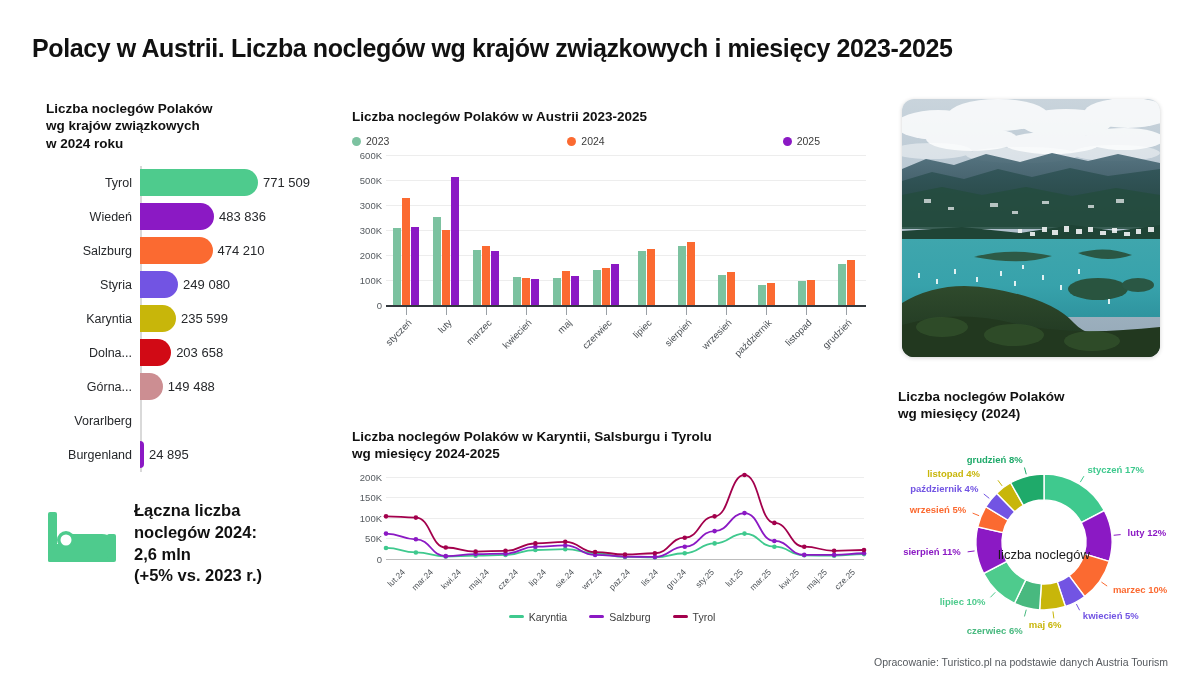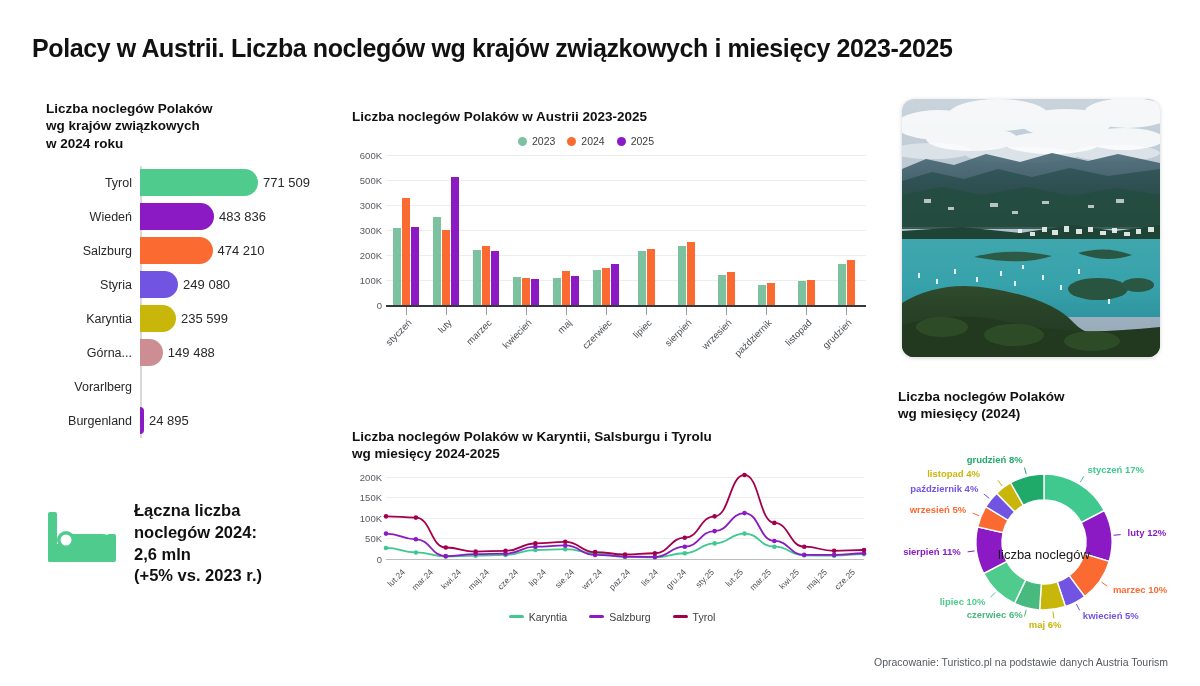--- a/index.html
+++ b/index.html
@@ -111,21 +111,21 @@
 
   
   #grouped-panel {
     position: absolute;
     left: 352px;
     top: 108px;
     width: 520px;
   }
   #grouped-legend {
     display: flex;
-    justify-content: center;
+    justify-content: space-between;
     gap: 12px;
     margin-top: 10px;
     padding-right: 52px;
   }
   .legend-item {
     display: flex;
     align-items: center;
     gap: 5px;
     font-size: 10.5px;
     color: #3c3c3c;
@@ -315,20 +315,27 @@
         <div class="hbar-track">
           <div class="hbar-fill" style="width: 38.096px; background: rgb(114, 84, 227);"></div>
           <div class="hbar-value">249 080</div>
         </div>
       </div>
       <div class="hbar-row">
         <div class="hbar-label">Karyntia</div>
         <div class="hbar-track">
           <div class="hbar-fill" style="width: 36.0342px; background: rgb(200, 182, 10);"></div>
           <div class="hbar-value">235 599</div>
+        </div>
+      </div>
+      <div class="hbar-row">
+        <div class="hbar-label">Dolna...</div>
+        <div class="hbar-track">
+          <div class="hbar-fill" style="width: 31.1489px; background: rgb(209, 10, 21);"></div>
+          <div class="hbar-value">203 658</div>
         </div>
       </div>
       <div class="hbar-row">
         <div class="hbar-label">Górna...</div>
         <div class="hbar-track">
           <div class="hbar-fill" style="width: 22.8637px; background: rgb(204, 142, 146);"></div>
           <div class="hbar-value">149 488</div>
         </div>
       </div>
       <div class="hbar-row">
@@ -802,21 +809,21 @@
         <line x1="104.13226286561486" y1="56.90104646924304" x2="99.94548915217635" y2="51.29115111616735" stroke="#c8b60a" stroke-width="1"></line>
         <path d="M112.63120646373218 53.75032811960955 A68 68 0 0 1 146 45 L146 71 A42 42 0 0 0 125.38986281583458 76.40461442681766 Z" fill="#1faa6a" stroke="#ffffff" stroke-width="1.4"></path>
         <line x1="128.24417912633447" y1="45.28935958726794" x2="126.46859703896793" y2="38.51829554599473" stroke="#1faa6a" stroke-width="1"></line>
       </svg>
     <div id="donut-center-label">liczba noclegów</div>
   <div class="donut-label" style="color: rgb(63, 201, 142); left: 189.545px; text-align: center; top: 35.168px;">styczeń 17%</div>
       <div class="donut-label" style="color: rgb(139, 25, 196); left: 229.612px; text-align: left; top: 98.9341px;">luty 12%</div>
       <div class="donut-label" style="color: rgb(251, 106, 49); left: 214.894px; text-align: left; top: 155.058px;">marzec 10%</div>
       <div class="donut-label" style="color: rgb(114, 84, 227); left: 184.853px; text-align: left; top: 181.474px;">kwiecień 5%</div>
       <div class="donut-label" style="color: rgb(200, 182, 10); left: 130.742px; text-align: left; width: 56px; top: 190.31px;">maj 6%</div>
-      <div class="donut-label" style="color: rgb(72, 185, 127); right: 167.307px; text-align: center; top: 180px;">czerwiec 6%</div>
+      <div class="donut-label" style="color: rgb(72, 185, 127); right: 167.307px; text-align: center; top: 196px;">czerwiec 6%</div>
       <div class="donut-label" style="color: rgb(78, 203, 141); right: 204.437px; text-align: right; top: 167.341px;">lipiec 10%</div>
       <div class="donut-label" style="color: rgb(139, 25, 196); right: 229.31px; text-align: right; top: 117.742px;">sierpień 11%</div>
       <div class="donut-label" style="color: rgb(251, 106, 49); right: 223.861px; text-align: center; top: 75.4776px;">wrzesień 5%</div>
       <div class="donut-label" style="color: rgb(114, 84, 227); right: 211.674px; text-align: right; top: 54.6269px;">październik 4%</div>
       <div class="donut-label" style="color: rgb(200, 182, 10); right: 210px; text-align: right; top: 39.6813px;">listopad 4%</div>
       <div class="donut-label" style="color: rgb(31, 170, 106); right: 167.307px; text-align: right; top: 25.7472px;">grudzień 8%</div>
     </div>
 </div>
 
 <div id="footer-note">Opracowanie: Turistico.pl na podstawie danych Austria Tourism</div>

